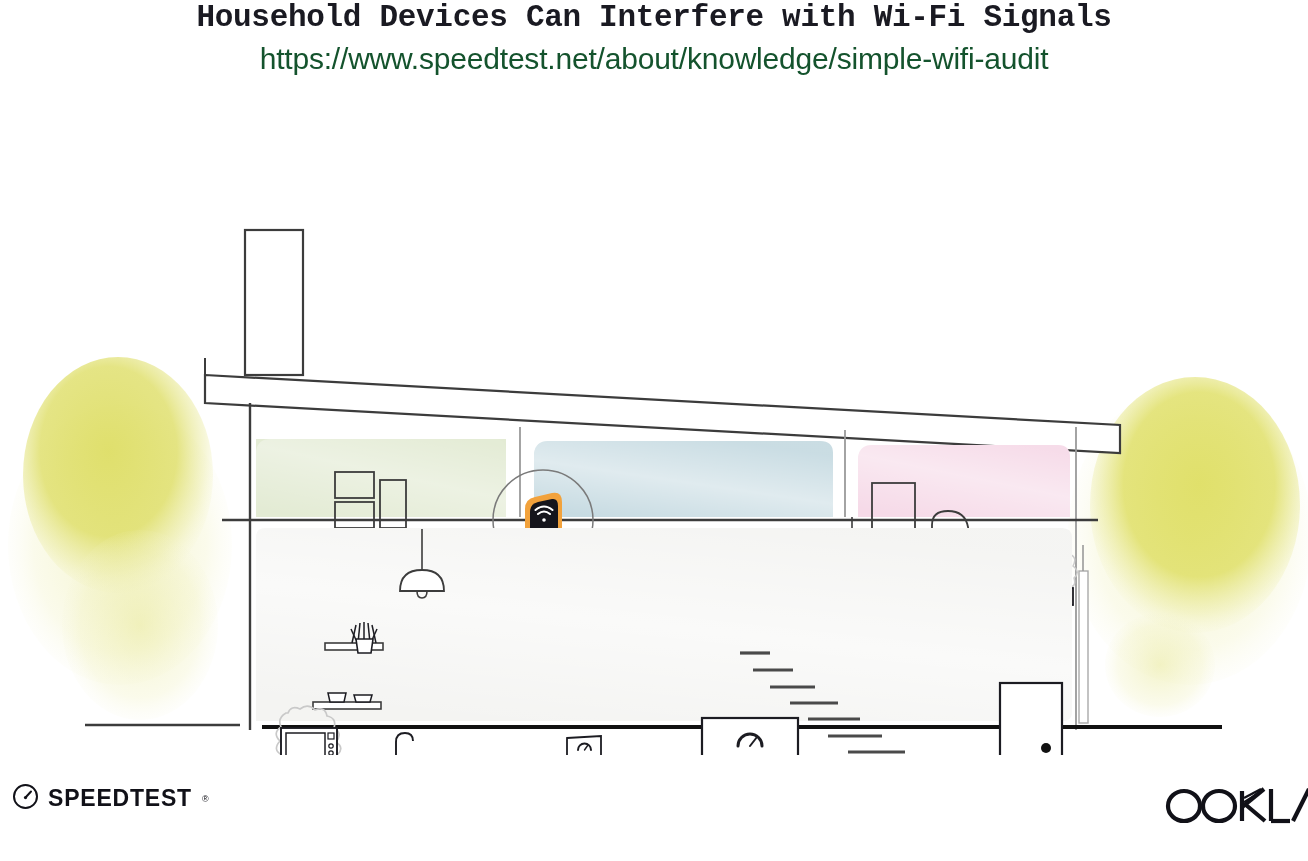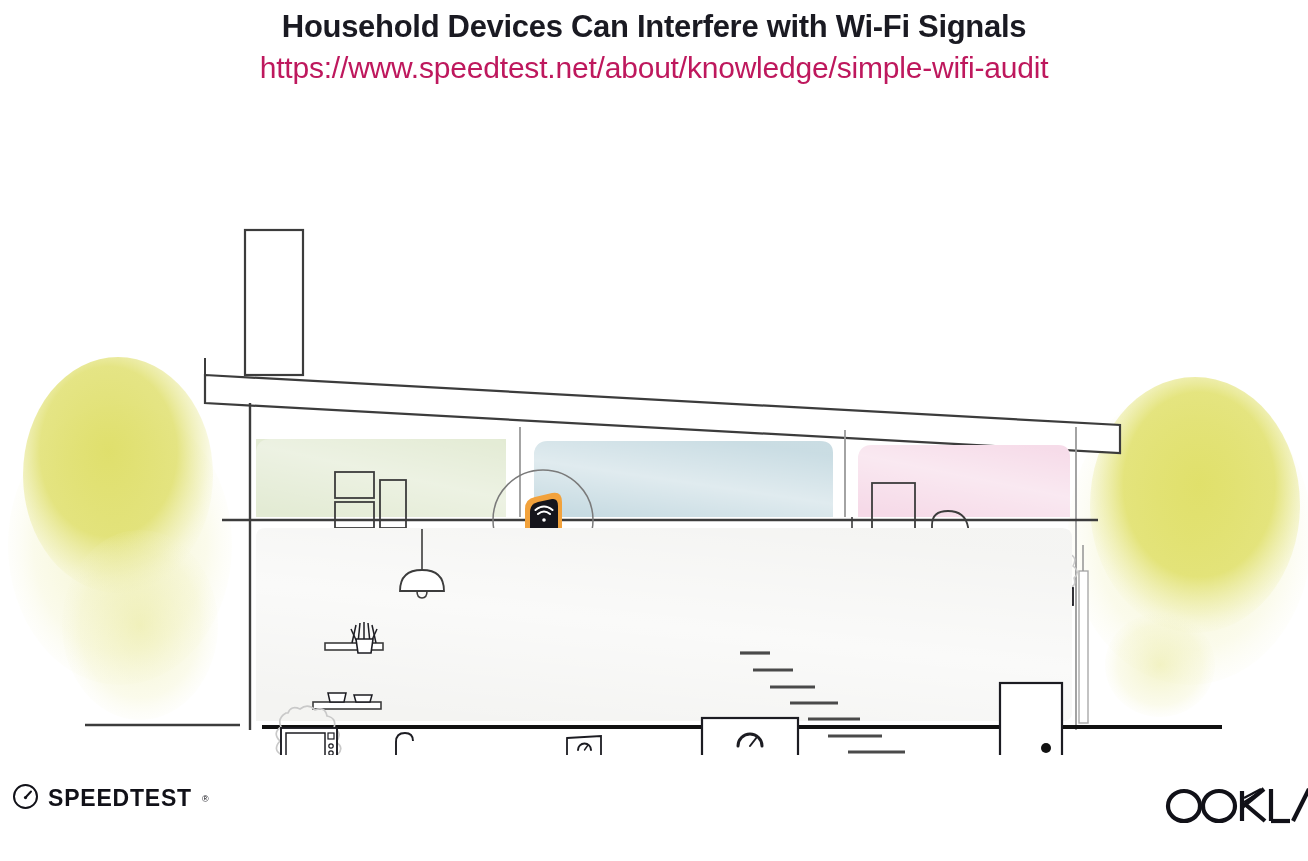--- a/index.html
+++ b/index.html
@@ -19,28 +19,28 @@
   
   #header {
     position: absolute; left: 0; top: 0; width: 1308px;
     text-align: center;
   }
   #title {
     font-size: 31px;
     font-weight: bold;
     color: #1a1a22;
     letter-spacing: -0.3px;
-    margin-top: 9px;
     line-height: 1.15;
     font-stretch: condensed;
+    font-family: Liberation Mono, monospace;
   }
   #subtitle {
     font-size: 30px;
     font-weight: 400;
-    color: #be185d;
+    color: #14532d;
     margin-top: 6px;
     line-height: 1.15;
     letter-spacing: -0.2px;
   }
 
   
   #scene {
     position: absolute;
     left: 0; top: 105px;
     width: 1308px; height: 650px;

